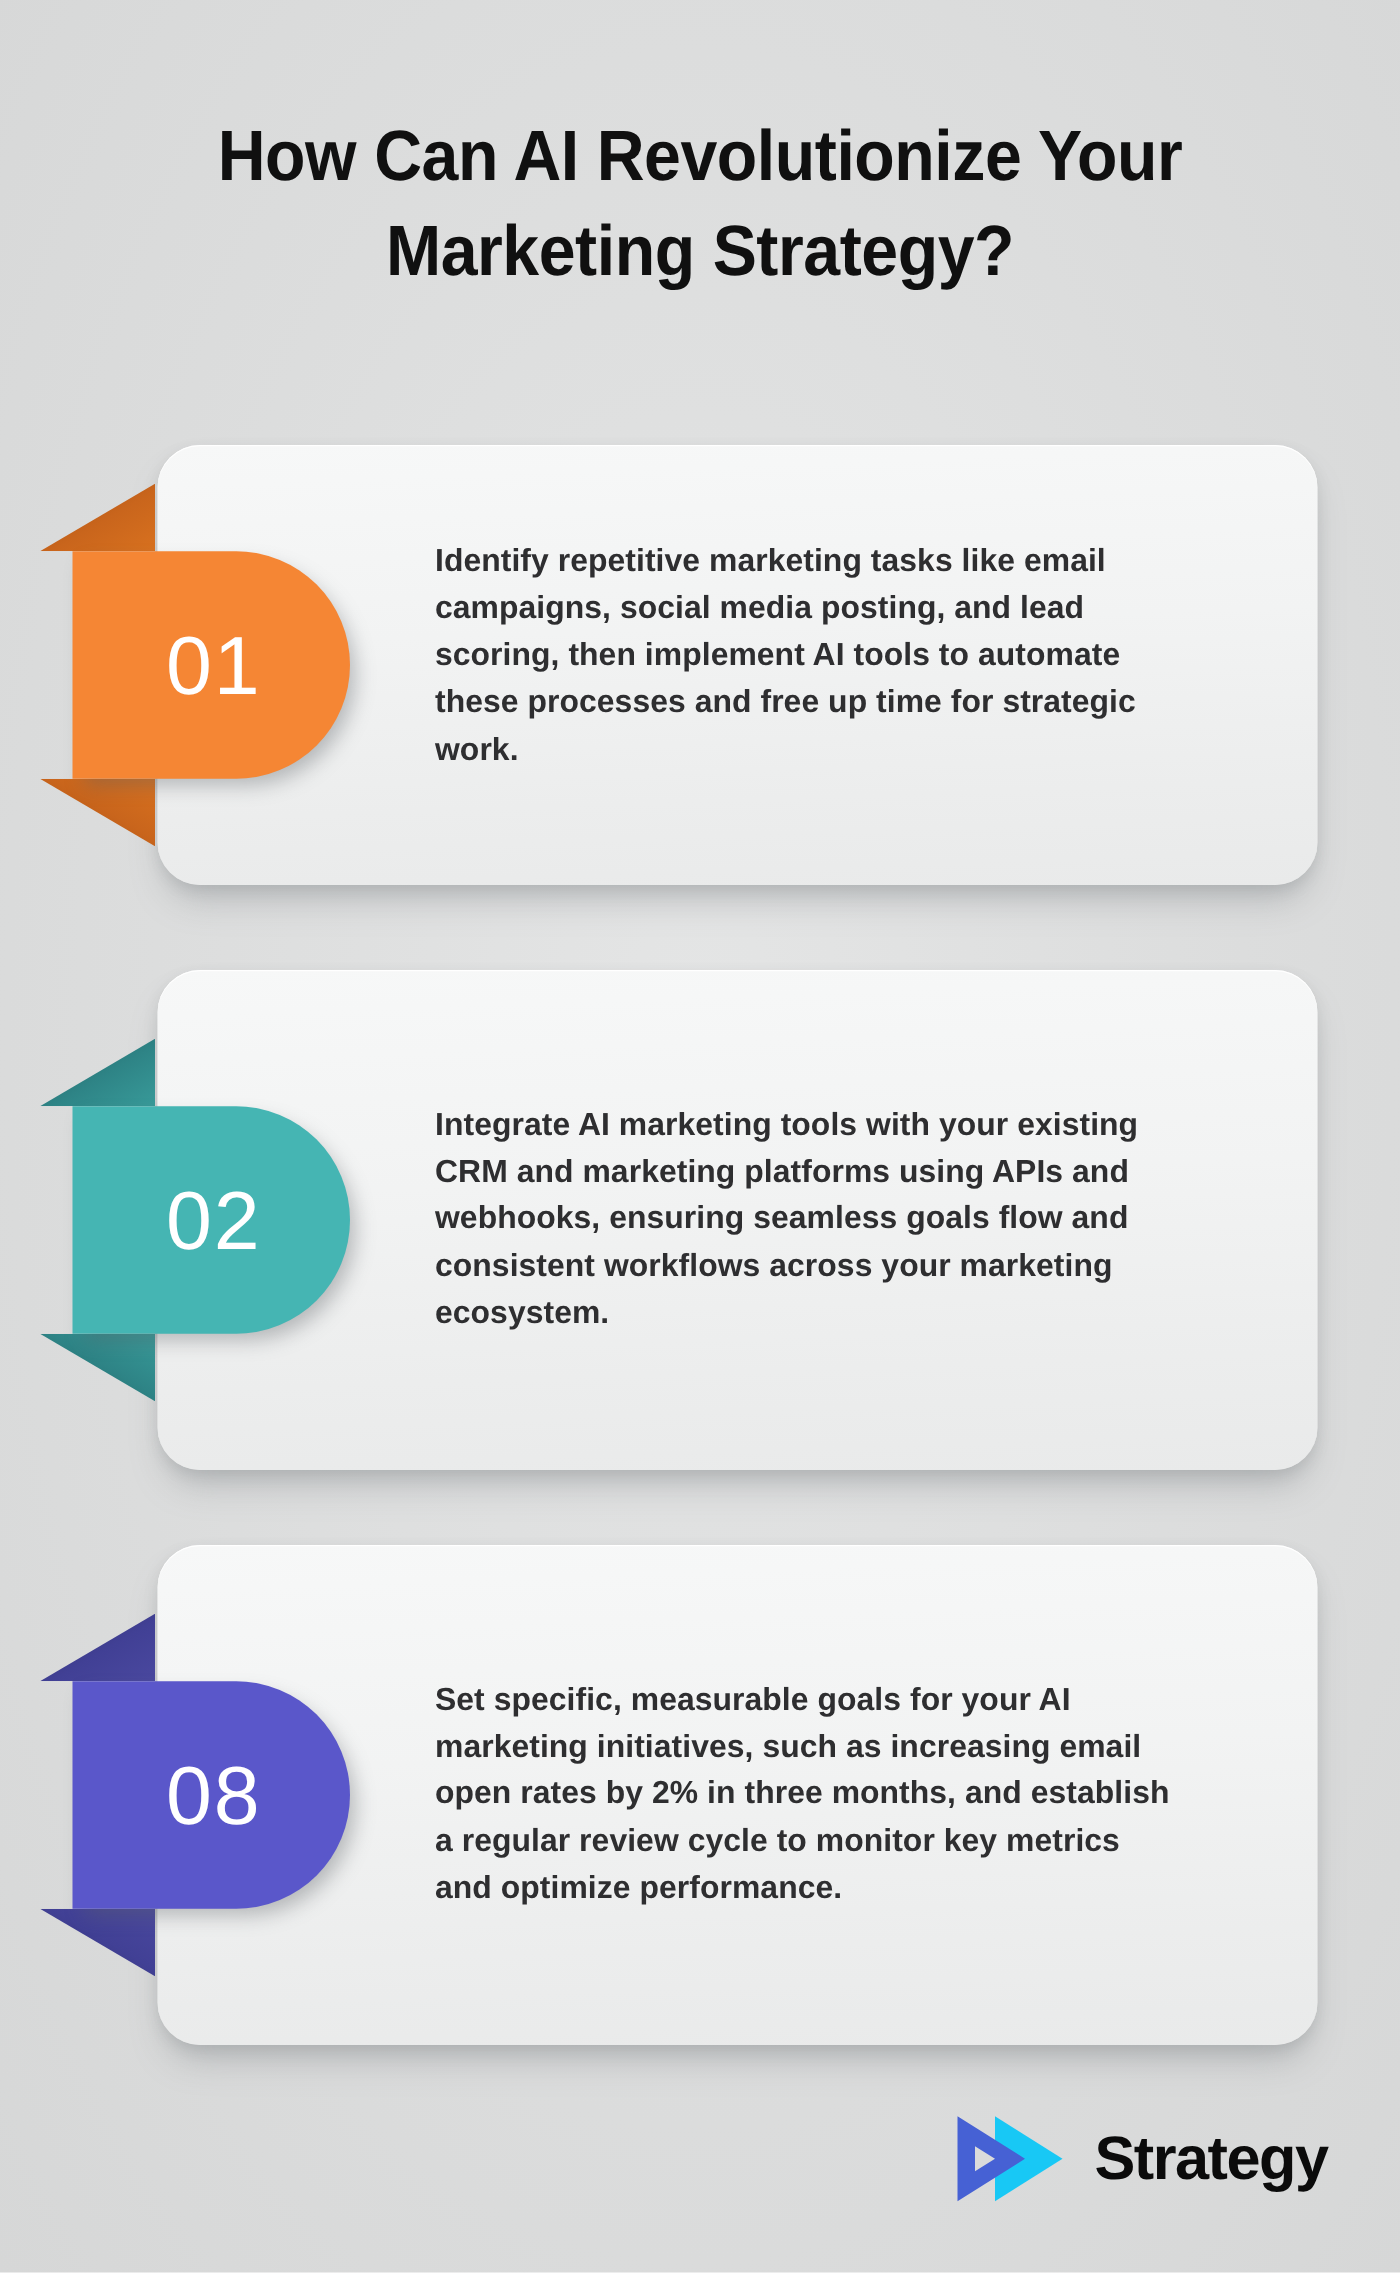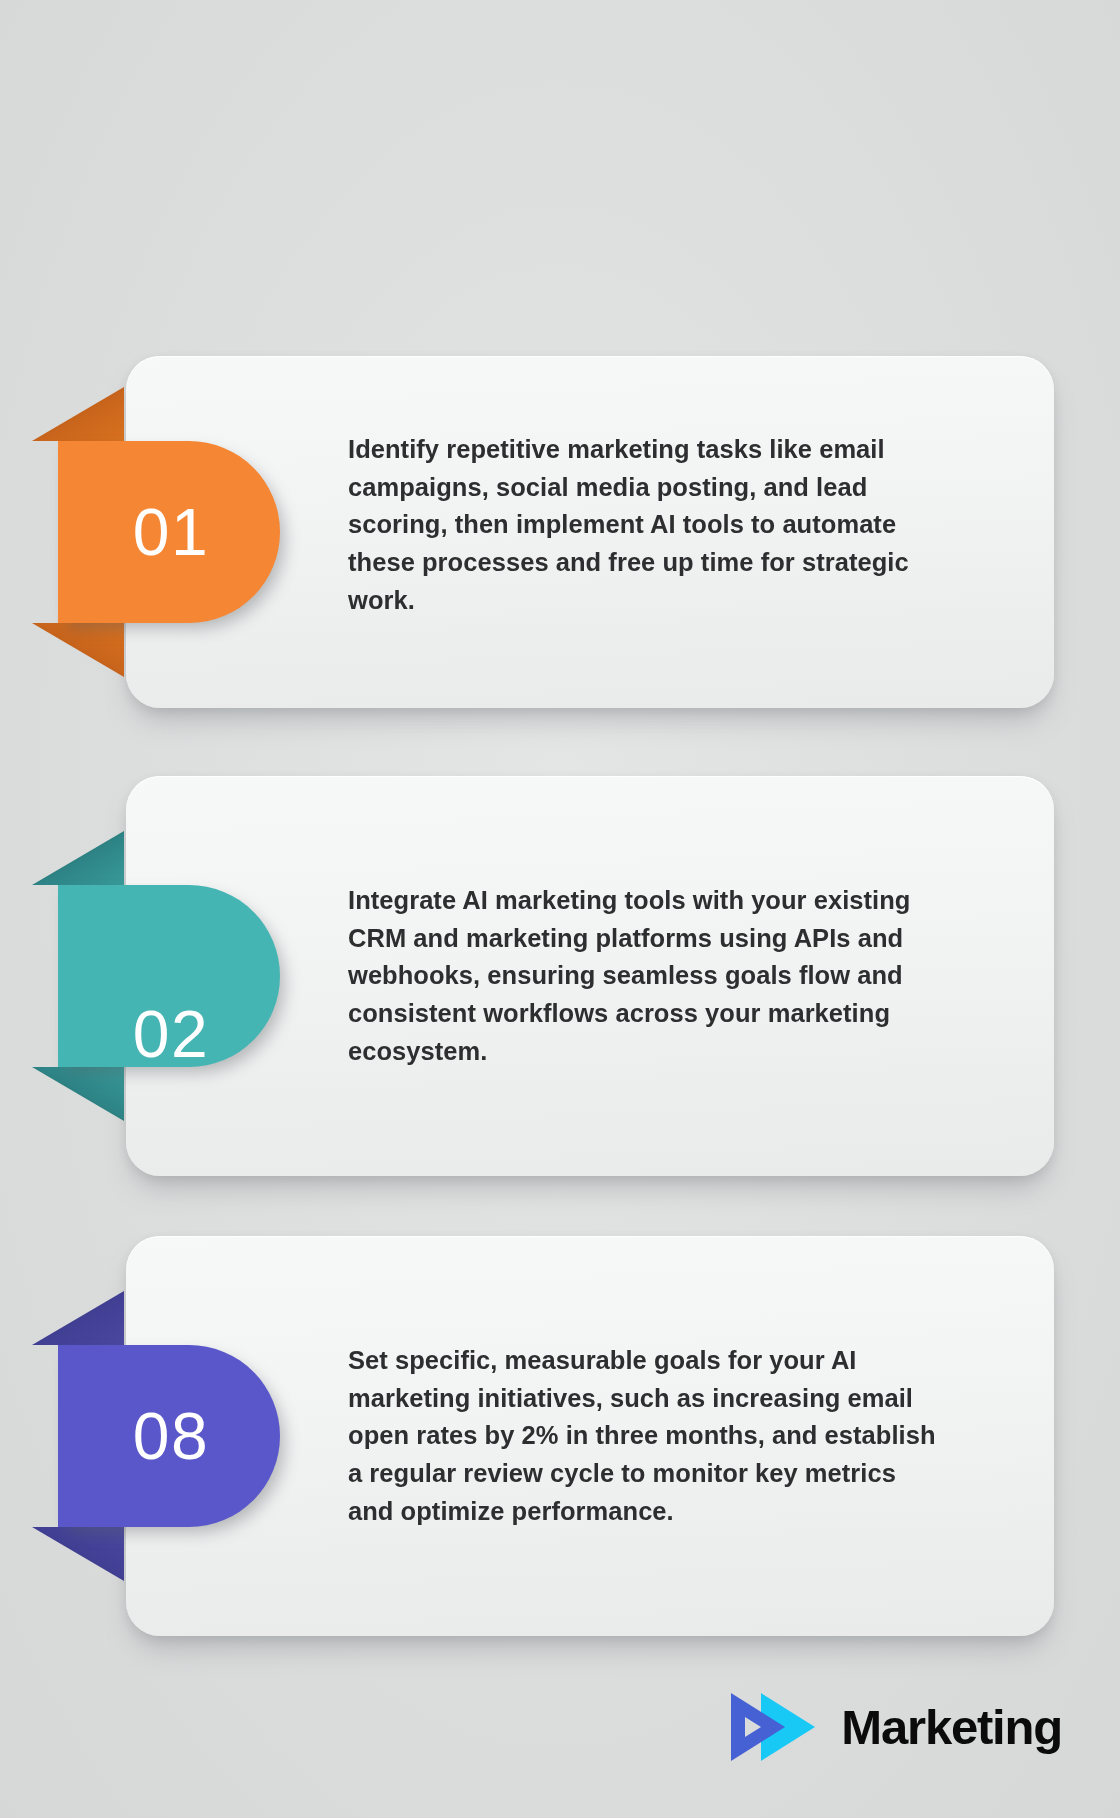--- a/index.html
+++ b/index.html
@@ -128,21 +128,21 @@
   .c1 .fold.top {
     background: linear-gradient(to bottom right, #a14e12 0%, #c9651c 55%, #d8711f 100%);
     clip-path: polygon(100% 0, 100% 100%, 0 100%);
   }
   .c1 .fold.bottom {
     background: linear-gradient(to top right, #a14e12 0%, #c9651c 55%, #d8711f 100%);
     clip-path: polygon(100% 100%, 100% 0, 0 0);
   }
 
   
-  .c2 .badge { background: #45b5b3; align-items: flex-end; }
+  .c2 .badge { background: #45b5b3; }
   .c2 .fold.top {
     background: linear-gradient(to bottom right, #1f5f60 0%, #2e8486 55%, #389a99 100%);
     clip-path: polygon(100% 0, 100% 100%, 0 100%);
   }
   .c2 .fold.bottom {
     background: linear-gradient(to top right, #1f5f60 0%, #2e8486 55%, #389a99 100%);
     clip-path: polygon(100% 100%, 100% 0, 0 0);
   }
 
   
@@ -177,20 +177,23 @@
     letter-spacing: -1.2px;
     color: #0b0b0b;
     line-height: 1;
   }
 </style>
 </head>
 <body>
 
 <div class="infographic">
 
+  <div class="title-wrap">
+    <h1 class="title">How Can AI Revolutionize Your Marketing Strategy?</h1>
+  </div>
 
   <div class="card c1">
     <div class="badge-group">
       <div class="fold top"></div>
       <div class="fold bottom"></div>
       <div class="badge">
         <span class="badge-num">01</span>
       </div>
     </div>
     <div class="card-text">Identify repetitive marketing tasks like email campaigns, social media posting, and lead scoring, then implement AI tools to automate these processes and free up time for strategic work.</div>
@@ -216,16 +219,16 @@
       </div>
     </div>
     <div class="card-text">Set specific, measurable goals for your AI marketing initiatives, such as increasing email open rates by 2% in three months, and establish a regular review cycle to monitor key metrics and optimize performance.</div>
   </div>
 
   <div class="logo">
     <svg class="logo-mark" viewBox="0 0 96 72">
       <polygon points="36,2 90,36 36,70" fill="#18c8f5"></polygon>
       <path d="M6,2 L60,36 L6,70 Z M20,26 L20,46 L36,36 Z" fill="#4661d4" fill-rule="evenodd"></path>
     </svg>
-    <span class="logo-text">Marketing</span>
+    <span class="logo-text">Strategy</span>
   </div>
 
 </div>
 
 </body></html>

